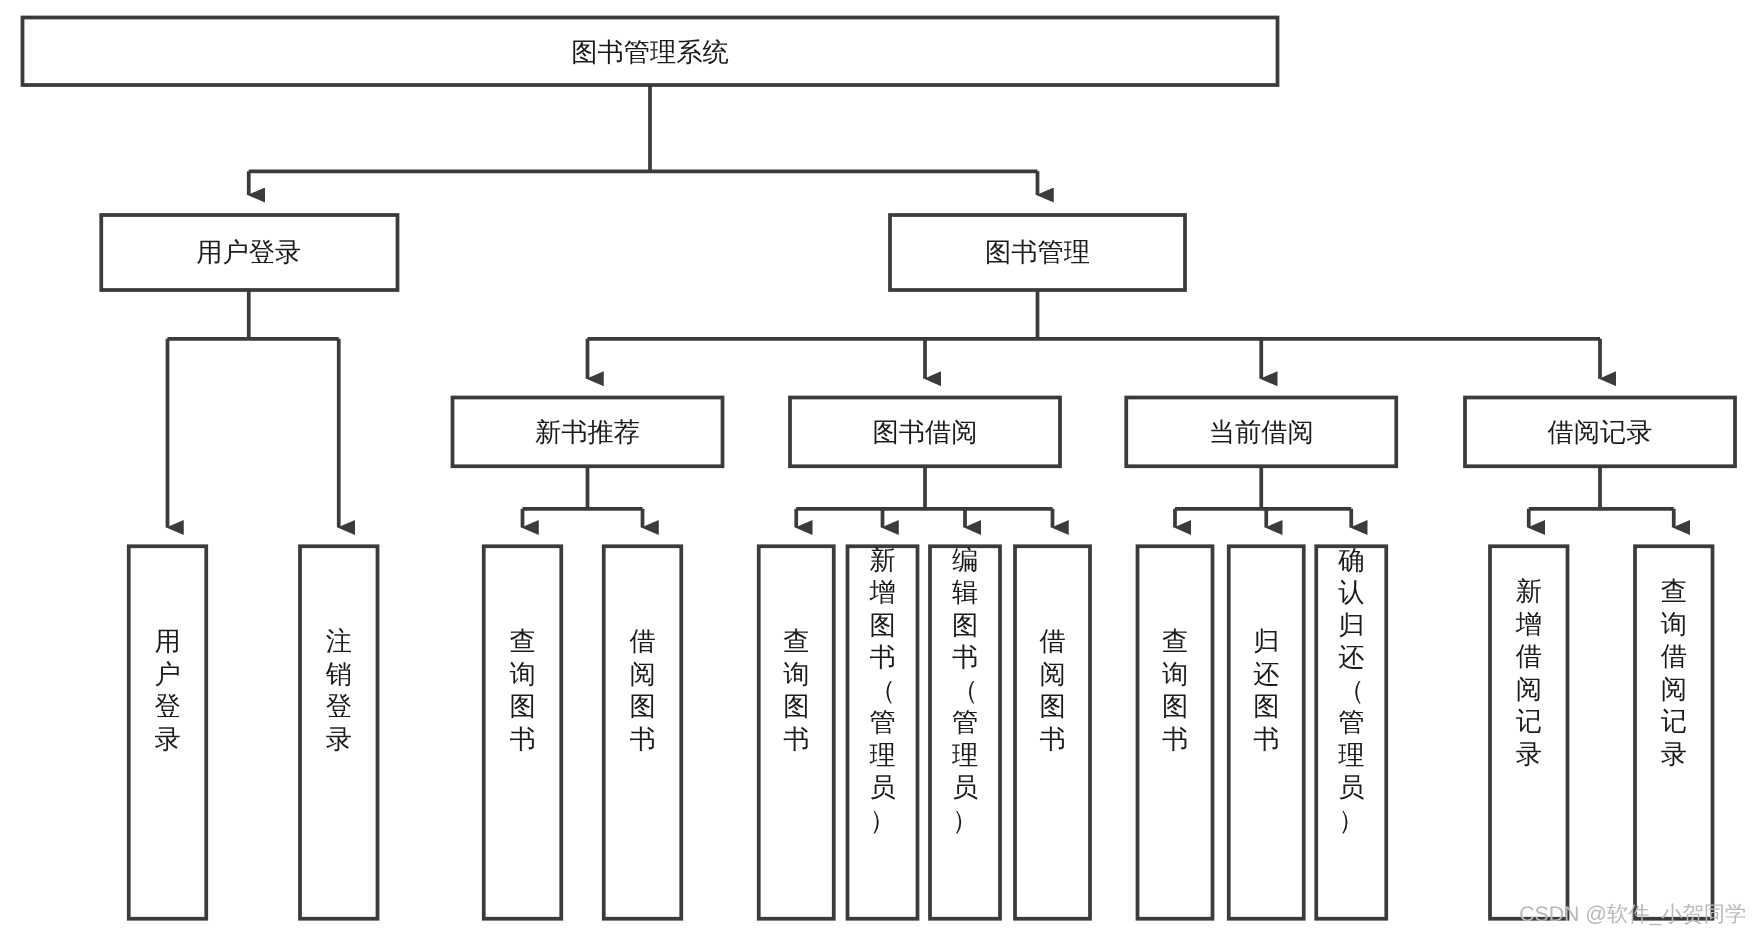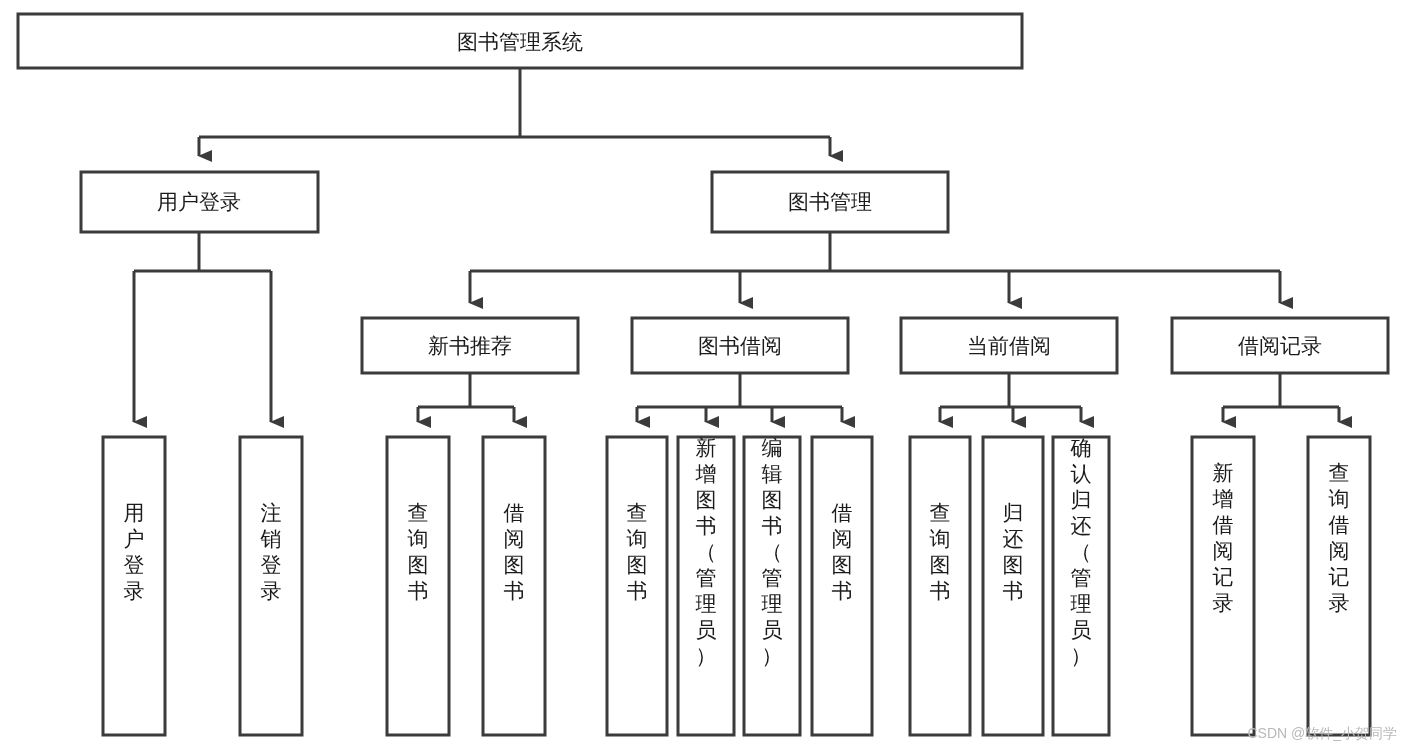--- a/index.html
+++ b/index.html
@@ -43,21 +43,21 @@
     fill: none;
   }
   .arrow-head {
     fill: #3b3b3b;
   }
   .watermark {
     position: absolute;
     right: 8px;
     bottom: 4px;
     font-family: "Liberation Sans", "DejaVu Sans", sans-serif;
-    font-size: 14px;
+    font-size: 17px;
     color: #b9b9b9;
     white-space: nowrap;
     pointer-events: none;
   }
 </style>
 </head>
 <body>
 
 <svg id="diagram" viewBox="0 0 1405 747" xmlns="http://www.w3.org/2000/svg">
 

